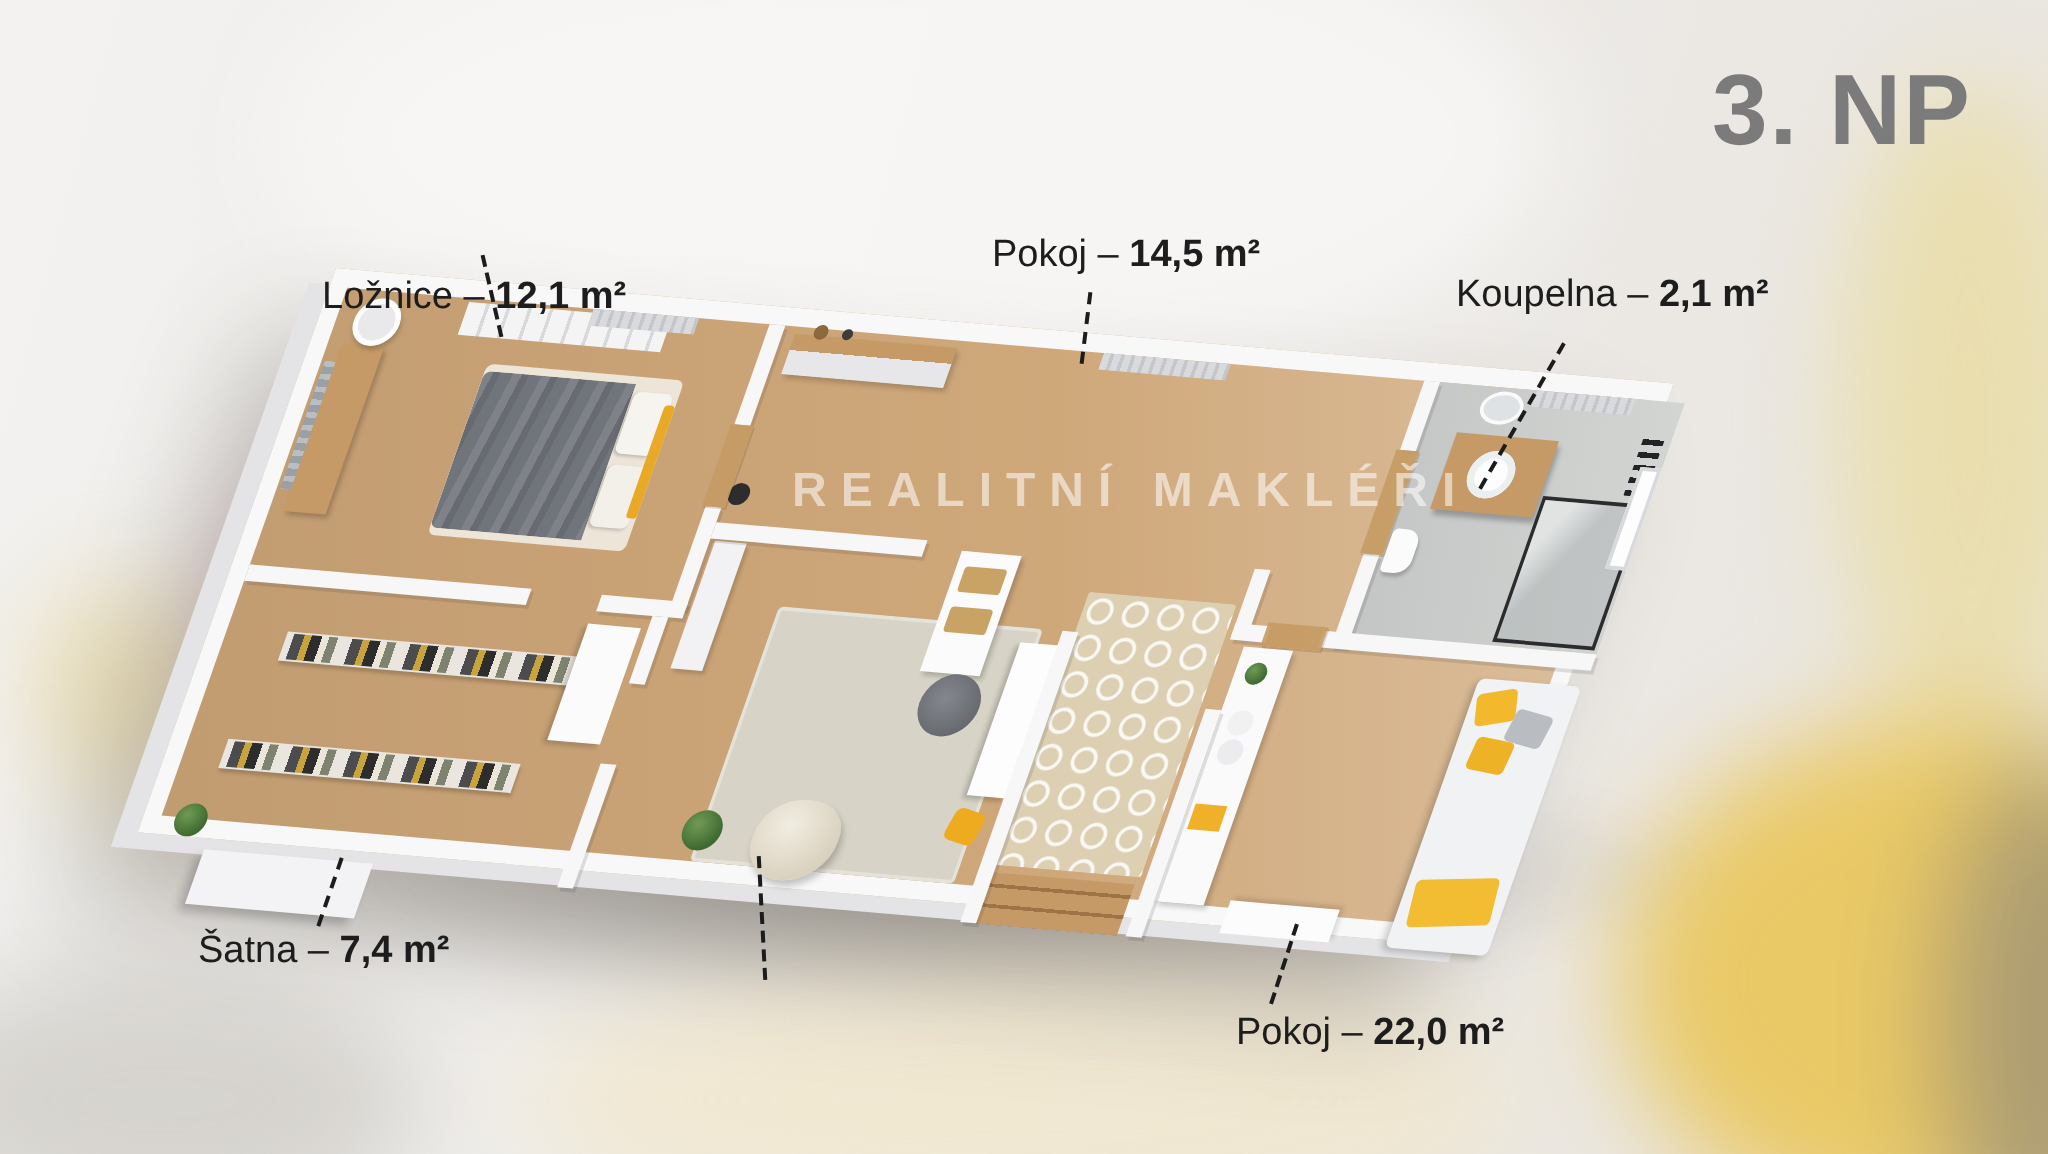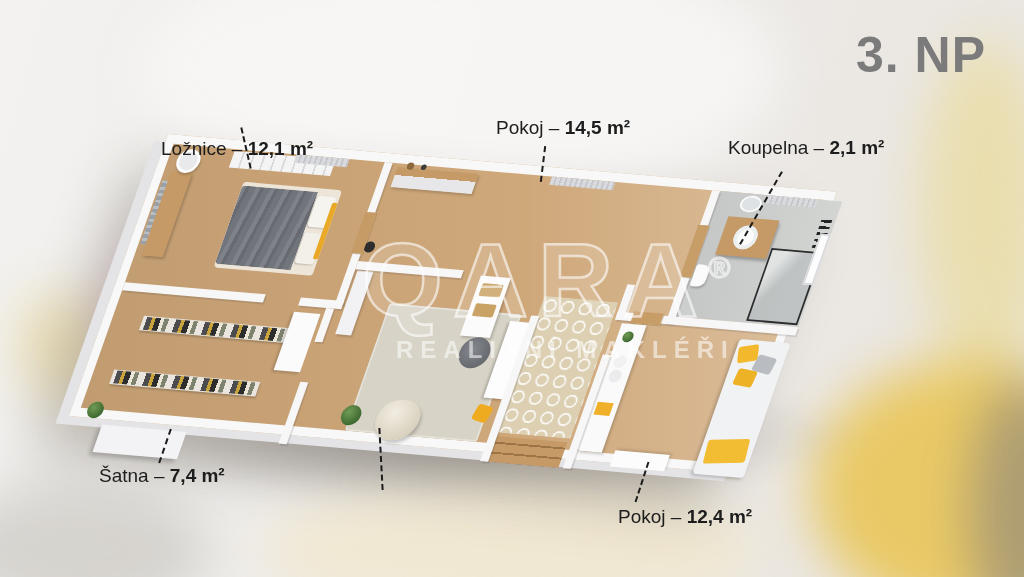--- a/index.html
+++ b/index.html
@@ -248,21 +248,20 @@
     <div class="bed-pokoj">
       <div class="py1"></div>
       <div class="pg1"></div>
       <div class="py2"></div>
       <div class="throw"></div>
     </div>
     <div class="desk-pokoj"></div>
   </div>
 
   <div class="watermark">
-    <span class="wm-big"><span>QARA</span><span class="wm-reg">®</span></span>
     <div class="wm-tag">REALITNÍ MAKLÉŘI</div>
   </div>
 
   <div class="leader ld-loznice"></div>
   <div class="leader ld-chodba"></div>
   <div class="leader ld-koupelna"></div>
   <div class="leader ld-satna"></div>
   <div class="leader ld-kancelar"></div>
   <div class="leader ld-pokoj"></div>
 
@@ -272,17 +271,17 @@
   <div class="lbl lbl-chodba">
     <span>Pokoj –</span> <b>14,5 m²</b>
   </div>
   <div class="lbl lbl-koupelna">
     <span>Koupelna –</span> <b>2,1 m²</b>
   </div>
   <div class="lbl lbl-satna">
     <span>Šatna –</span> <b>7,4 m²</b>
   </div>
   <div class="lbl lbl-pokoj">
-    <span>Pokoj –</span> <b>12,4 m²</b>
+    <span>Pokoj –</span> <b>22,0 m²</b>
   </div>
 
   <h1 class="title">3. NP</h1>
 </div>
 
 </body></html>

